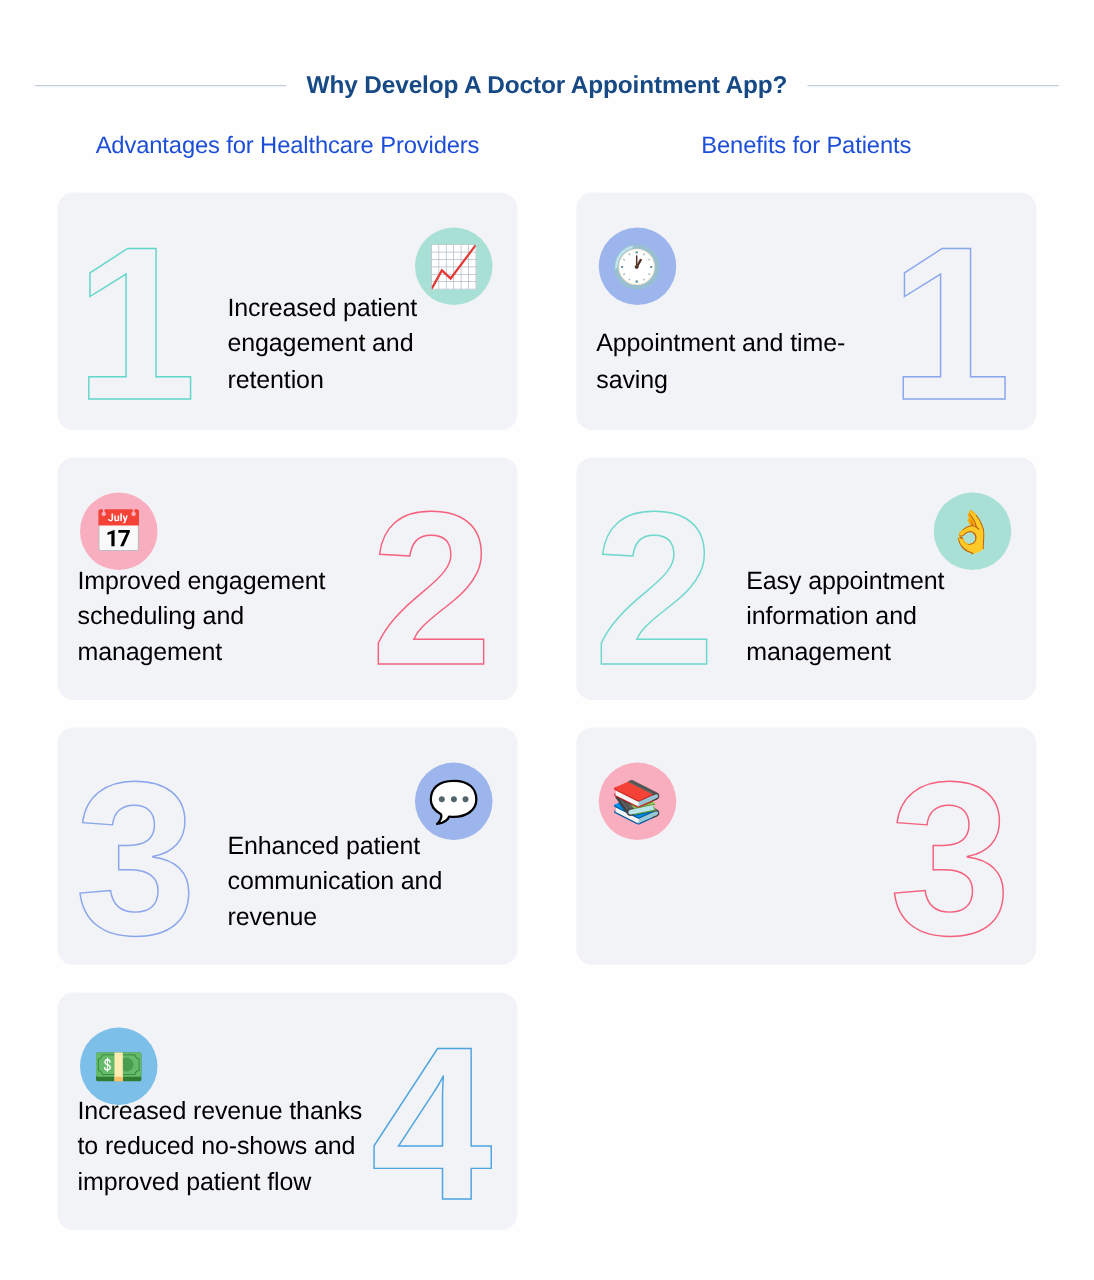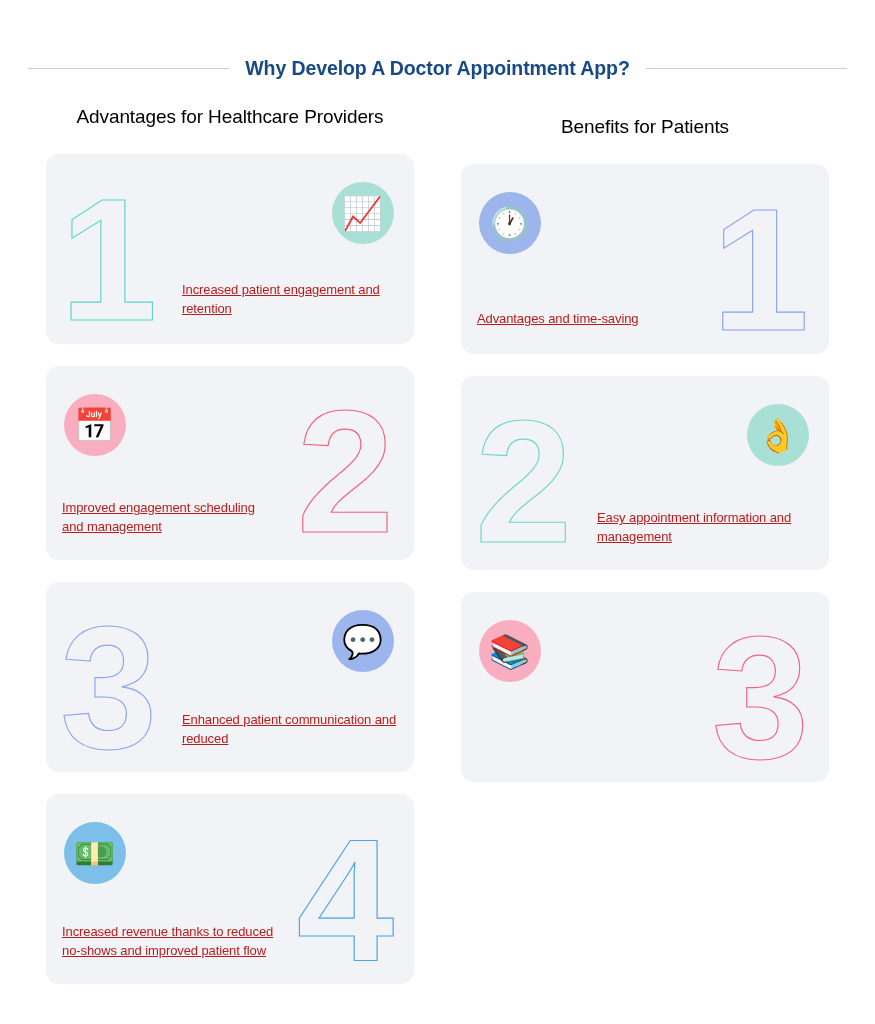--- a/index.html
+++ b/index.html
@@ -49,26 +49,26 @@
     display: flex;
     gap: 0;
     padding: 0 46px 0 46px;
     margin-top: 18px;
   }
   .col {
     width: 371px;
     display: flex;
     flex-direction: column;
   }
-  .col + .col { margin-left: 47px; margin-top: 10px; }
+  .col + .col { margin-left: 47px; }
 
   .col-title {
     text-align: center;
     font-size: 19px;
-    color: #000000;
+    color: #1d4ed8;
     font-weight: normal;
     margin-bottom: 26px;
     letter-spacing: -0.1px;
   }
 
   
   .card {
     position: relative;
     background: #f2f3f6;
     border-radius: 13px;
@@ -113,25 +113,24 @@
     justify-content: center;
     font-size: 33px;
     line-height: 1;
   }
   .icon-bubble.tl { left: 18px; top: 28px; }
   .icon-bubble.tr { right: 20px; top: 28px; }
 
   
   .card-text {
     position: absolute;
-    font-size: 13px;
+    font-size: 20px;
     line-height: 1.42;
-    color: #b91c1c;
+    color: #000000;
     letter-spacing: -0.1px;
-    text-decoration: underline;
   }
   .card-text.tx-right { left: 136px; right: 16px; }
   .card-text.tx-left  { left: 16px;  right: 140px; }
   .card-text.tx-left-wide { left: 16px; right: 120px; margin-top: 24px; }
 
   .pos-b { bottom: 26px; }
   .pos-b2 { bottom: 24px; }
 </style>
 </head>
 <body>
@@ -157,37 +156,37 @@
 
       <div class="card h2">
         <div class="numeral right n-pink">2</div>
         <div class="icon-bubble tl" style="background:#f9aec0">📅</div>
         <div class="card-text tx-left pos-b2">Improved engagement scheduling and management</div>
       </div>
 
       <div class="card h3">
         <div class="numeral left n-indigo">3</div>
         <div class="icon-bubble tr" style="background:#9cb5ec">💬</div>
-        <div class="card-text tx-right pos-b2">Enhanced patient communication and reduced</div>
+        <div class="card-text tx-right pos-b2">Enhanced patient communication and revenue</div>
       </div>
 
       <div class="card h4">
         <div class="numeral right n-sky">4</div>
         <div class="icon-bubble tl" style="background:#7cc0ea">💵</div>
         <div class="card-text tx-left-wide pos-b2">Increased revenue thanks to reduced no-shows and improved patient flow</div>
       </div>
     </div>
 
     <div class="col">
       <div class="col-title">Benefits for Patients</div>
 
       <div class="card h1">
         <div class="numeral right n-indigo">1</div>
         <div class="icon-bubble tl" style="background:#9cb5ec">🕐</div>
-        <div class="card-text tx-left pos-b">Advantages and time-saving</div>
+        <div class="card-text tx-left pos-b">Appointment and time-saving</div>
       </div>
 
       <div class="card h2">
         <div class="numeral left n-mint">2</div>
         <div class="icon-bubble tr" style="background:#a9e0d6">👌</div>
         <div class="card-text tx-right pos-b2">Easy appointment information and management</div>
       </div>
 
       <div class="card h3">
         <div class="numeral right n-rose">3</div>

